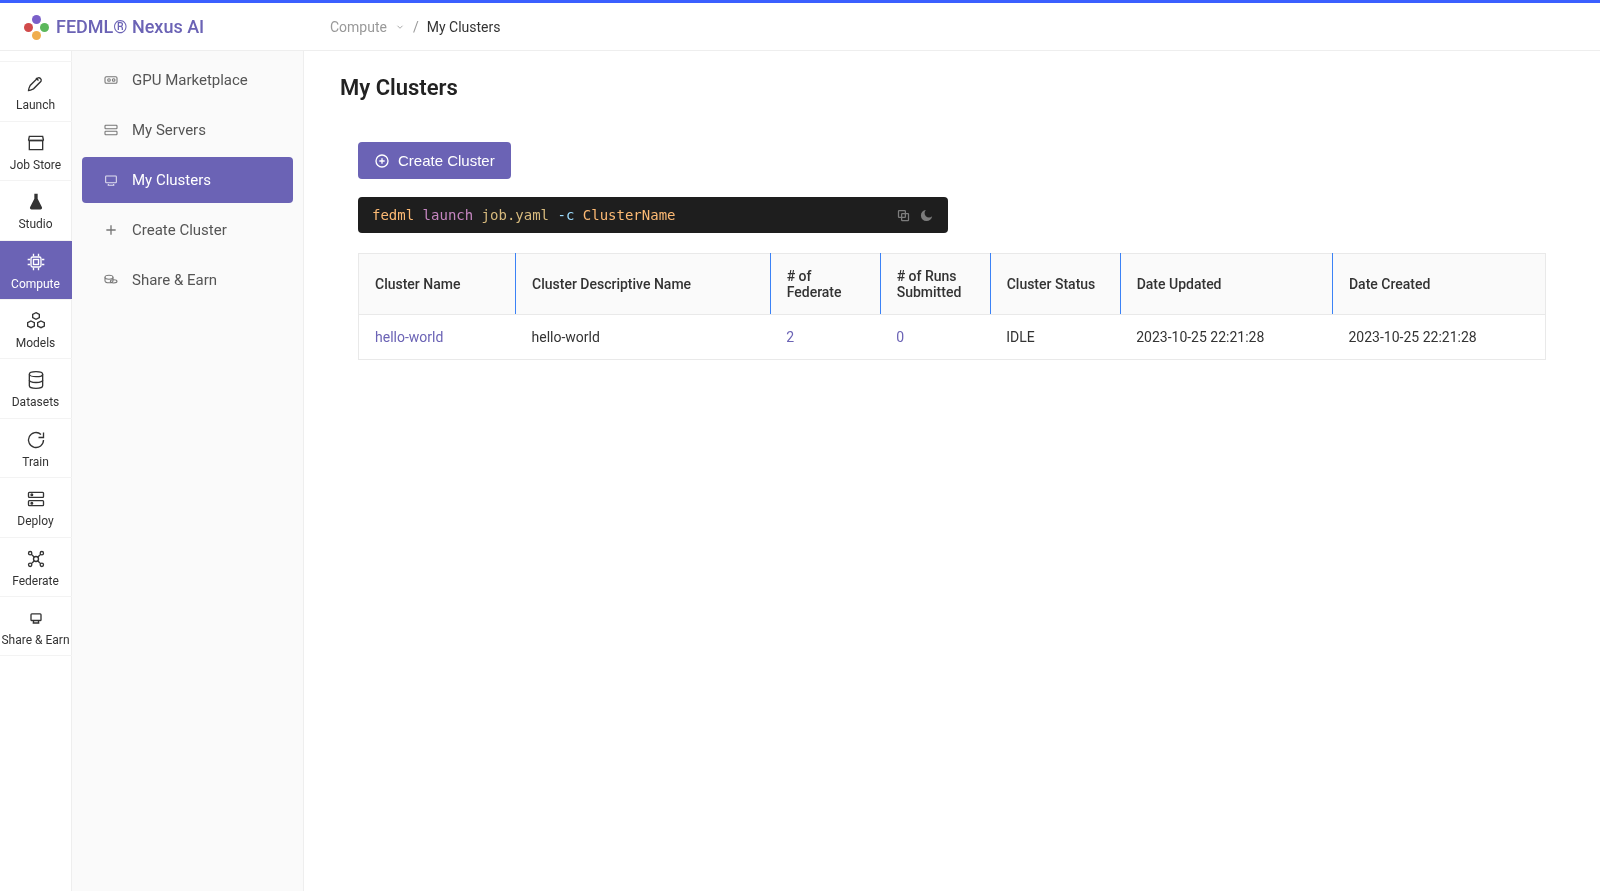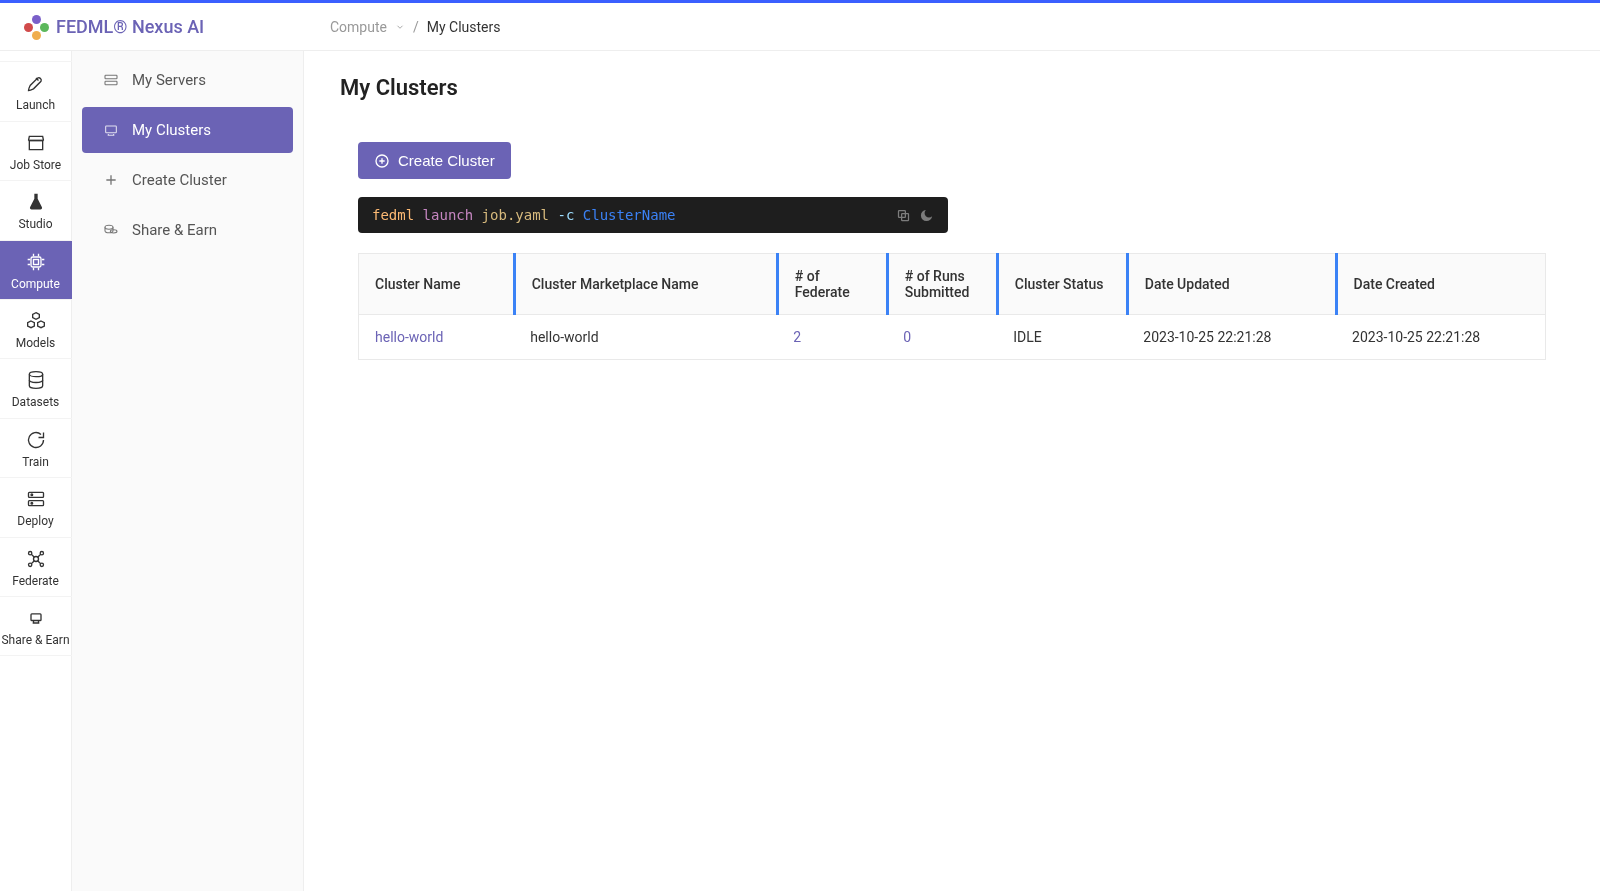--- a/index.html
+++ b/index.html
@@ -97,25 +97,25 @@
     .hint{color:#444;font-size:15px;margin:0 0 14px 8px;}
     .code-block{
       background:#1e1e1e;color:#ddd;font-family:ui-monospace,Menlo,Consolas,monospace;
       padding:10px 14px;border-radius:4px;font-size:14px;
       display:flex;align-items:center;max-width:590px;margin-bottom:20px;
     }
     .code-block .kw{color:#fdba74;}
     .code-block .cmd{color:#c586c0;}
     .code-block .arg{color:#d7ba7d;}
     .code-block .opt{color:#9cdcfe;}
-    .code-block .val{color:#3b82f6;}
+    .code-block .val{color:#fdba74;}
     .code-actions{margin-left:auto;display:flex;gap:8px;opacity:0.6;}
     .tbl{width:100%;border-collapse:collapse;border:1px solid #e9e9e9;}
     .tbl th, .tbl td{padding:14px 16px;text-align:left;border-bottom:1px solid #e9e9e9;font-size:14px;vertical-align:middle;}
-    .tbl th{background:#fafafa;color:#333;font-weight:500;border-right:3px solid #3b82f6;}
+    .tbl th{background:#fafafa;color:#333;font-weight:500;border-right:1px solid #3b82f6;}
     .tbl th:last-child{border-right:none;}
     .link{color:#6b63b5;cursor:pointer;}
     svg{display:block;}
   </style>
 </head>
 <body>
 
 <div class="app">
 
   <div class="icon-nav">
@@ -222,20 +222,30 @@
         <svg width="20" height="20" viewBox="0 0 24 24" fill="none" stroke="currentColor" stroke-width="1.6">
             <rect x="6" y="7" width="12" height="8" rx="1"></rect>
             <path d="M9 15v3M15 15v3M8 18h8"></path>
           </svg>
       </span>
       <span class="nav-label">Share &amp; Earn</span>
     </div>
   </div>
 
   <div class="secondary-nav">
+    <div class="sec-item">
+      <span class="sec-icon">
+        <svg width="16" height="16" viewBox="0 0 24 24" fill="none" stroke="currentColor" stroke-width="1.6">
+            <rect x="3" y="7" width="18" height="10" rx="2"></rect>
+            <circle cx="9" cy="12" r="2"></circle>
+            <circle cx="16" cy="12" r="2"></circle>
+          </svg>
+      </span>
+      <span>GPU Marketplace</span>
+    </div>
     <div class="sec-item">
       <span class="sec-icon">
         <svg width="16" height="16" viewBox="0 0 24 24" fill="none" stroke="currentColor" stroke-width="1.6">
             <rect x="3" y="5" width="18" height="5" rx="1"></rect>
             <rect x="3" y="14" width="18" height="5" rx="1"></rect>
           </svg>
       </span>
       <span>My Servers</span>
     </div>
     <div class="sec-item active">
@@ -320,21 +330,21 @@
                   <path d="M21 13A9 9 0 1 1 11 3a7 7 0 0 0 10 10z"></path>
                 </svg>
             </span>
           </span>
         </div>
 
         <table class="tbl">
           <thead>
             <tr>
               <th>Cluster Name</th>
-              <th>Cluster Marketplace Name</th>
+              <th>Cluster Descriptive Name</th>
               <th style="width:110px"># of Federate</th>
               <th style="width:110px"># of Runs Submitted</th>
               <th style="width:130px">Cluster Status</th>
               <th>Date Updated</th>
               <th>Date Created</th>
             </tr>
           </thead>
           <tbody>
             <tr>
               <td><span class="link">hello-world</span></td>

